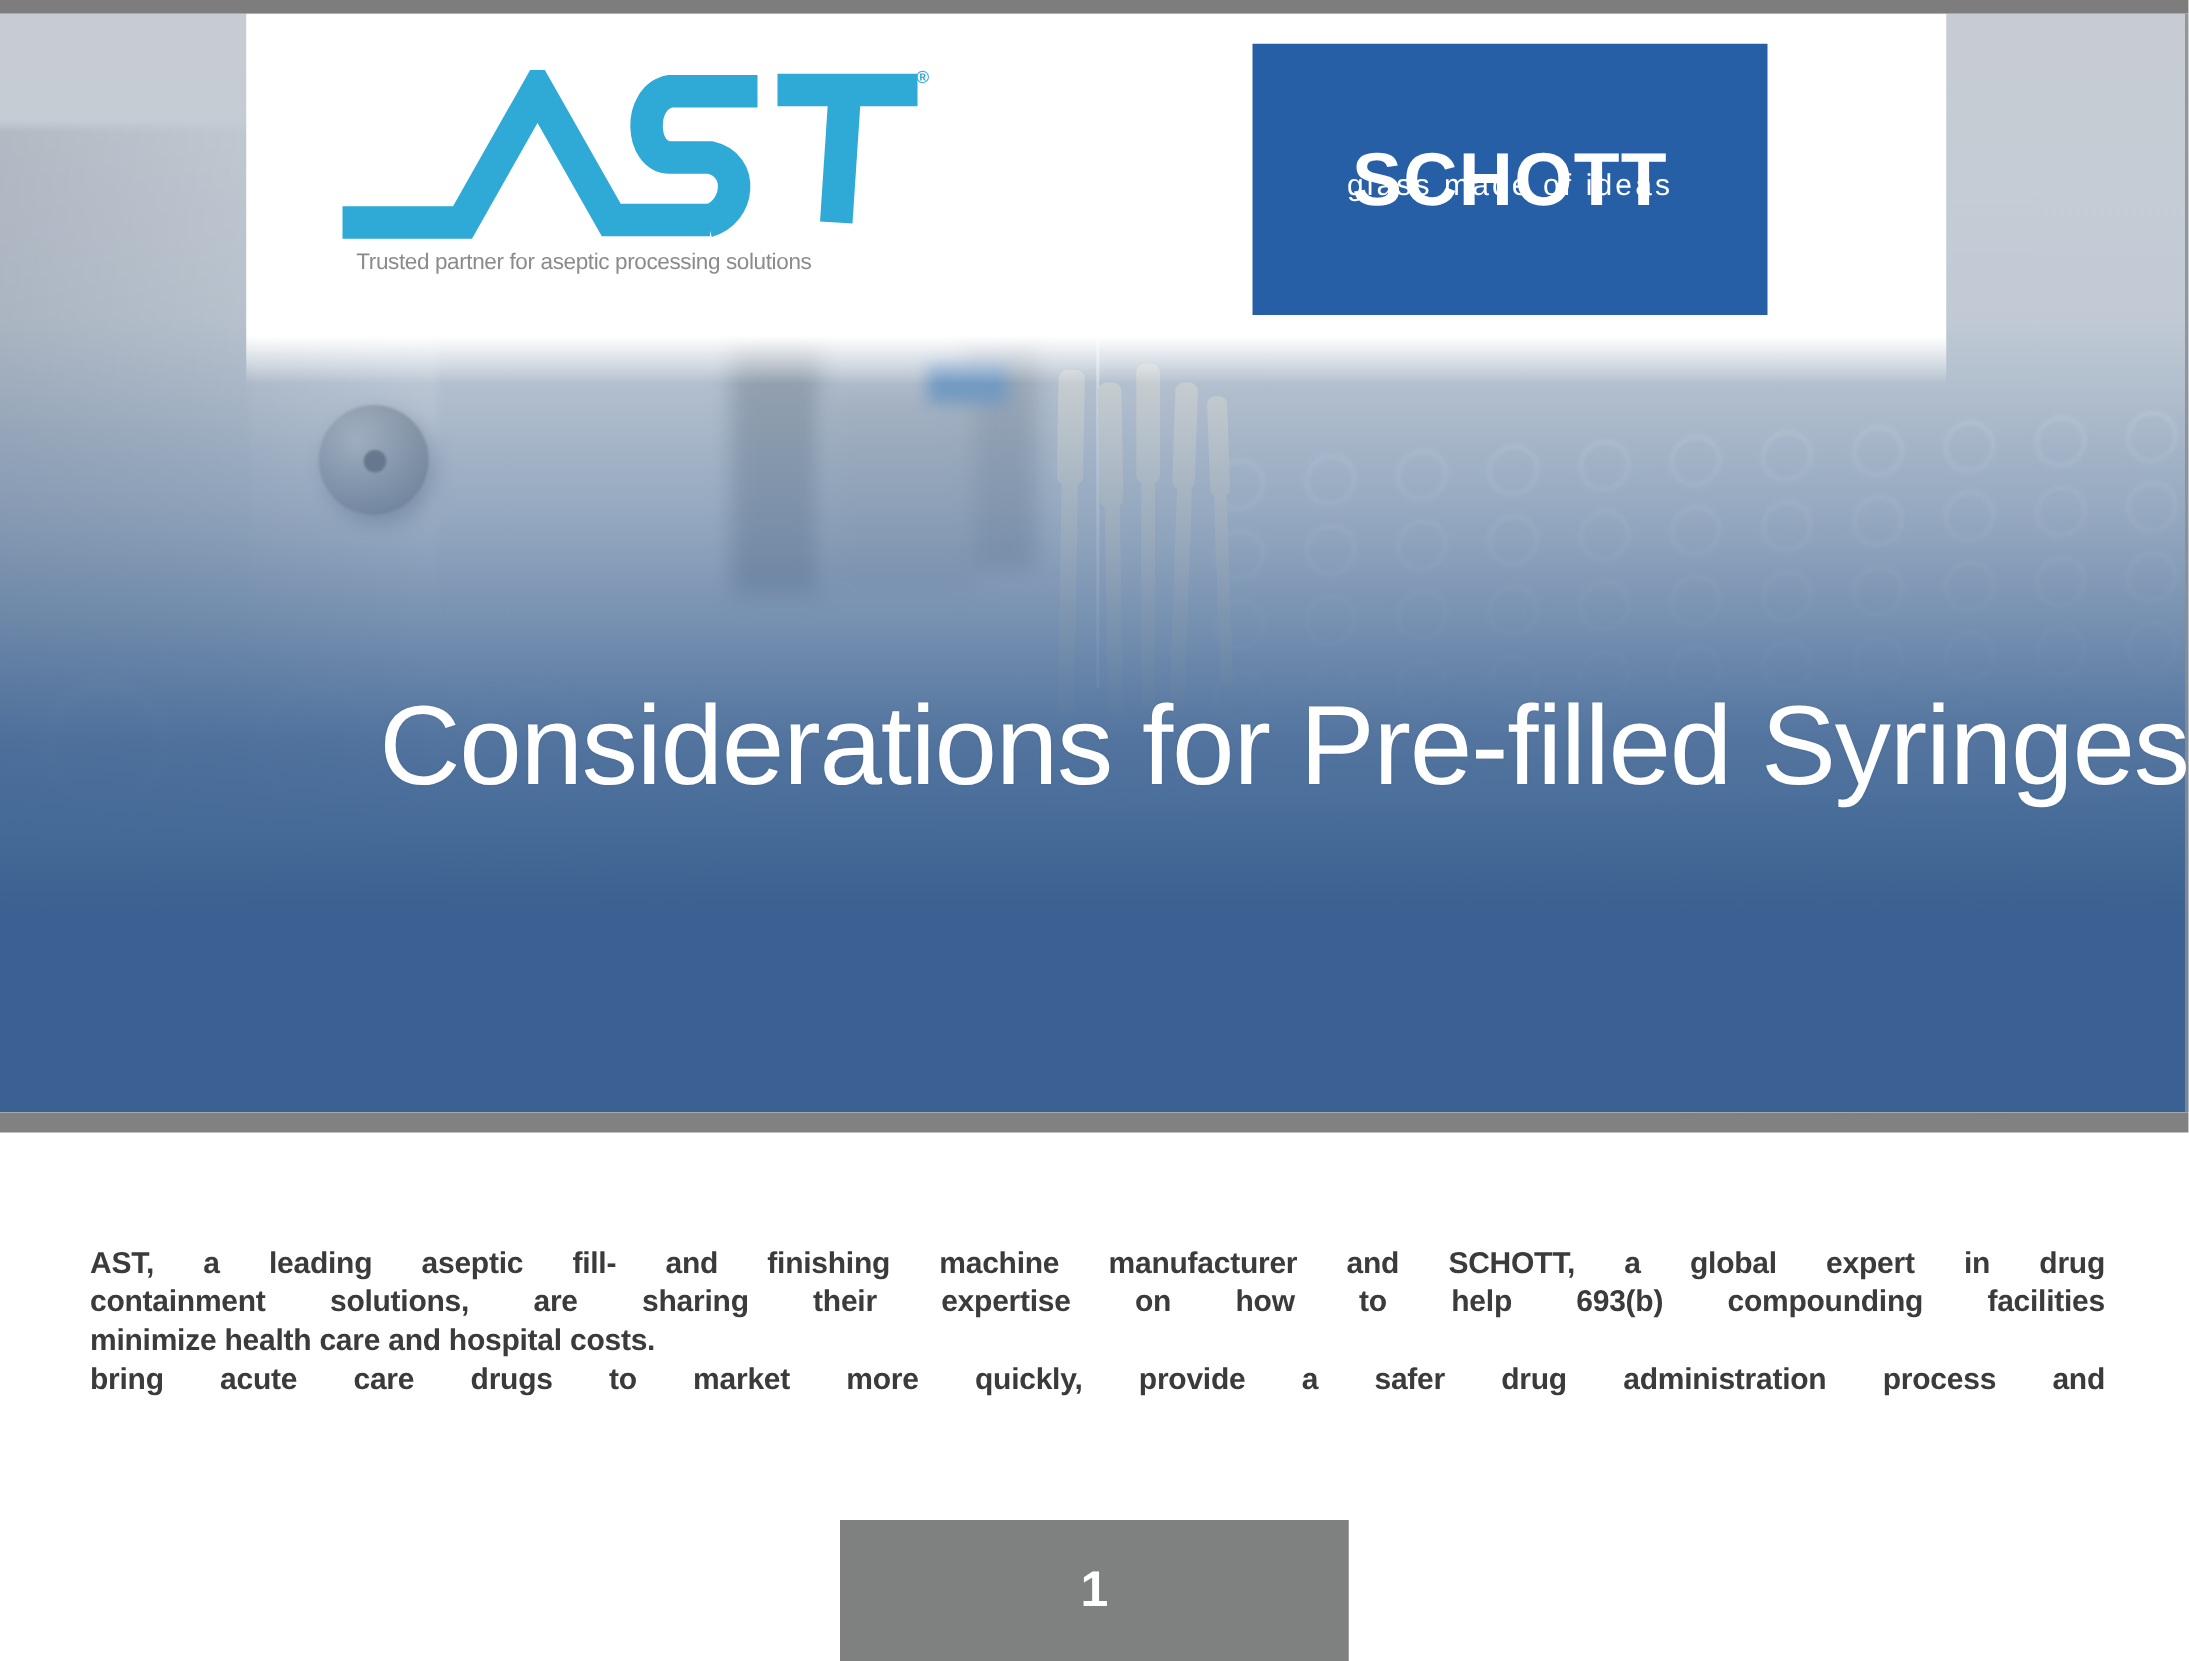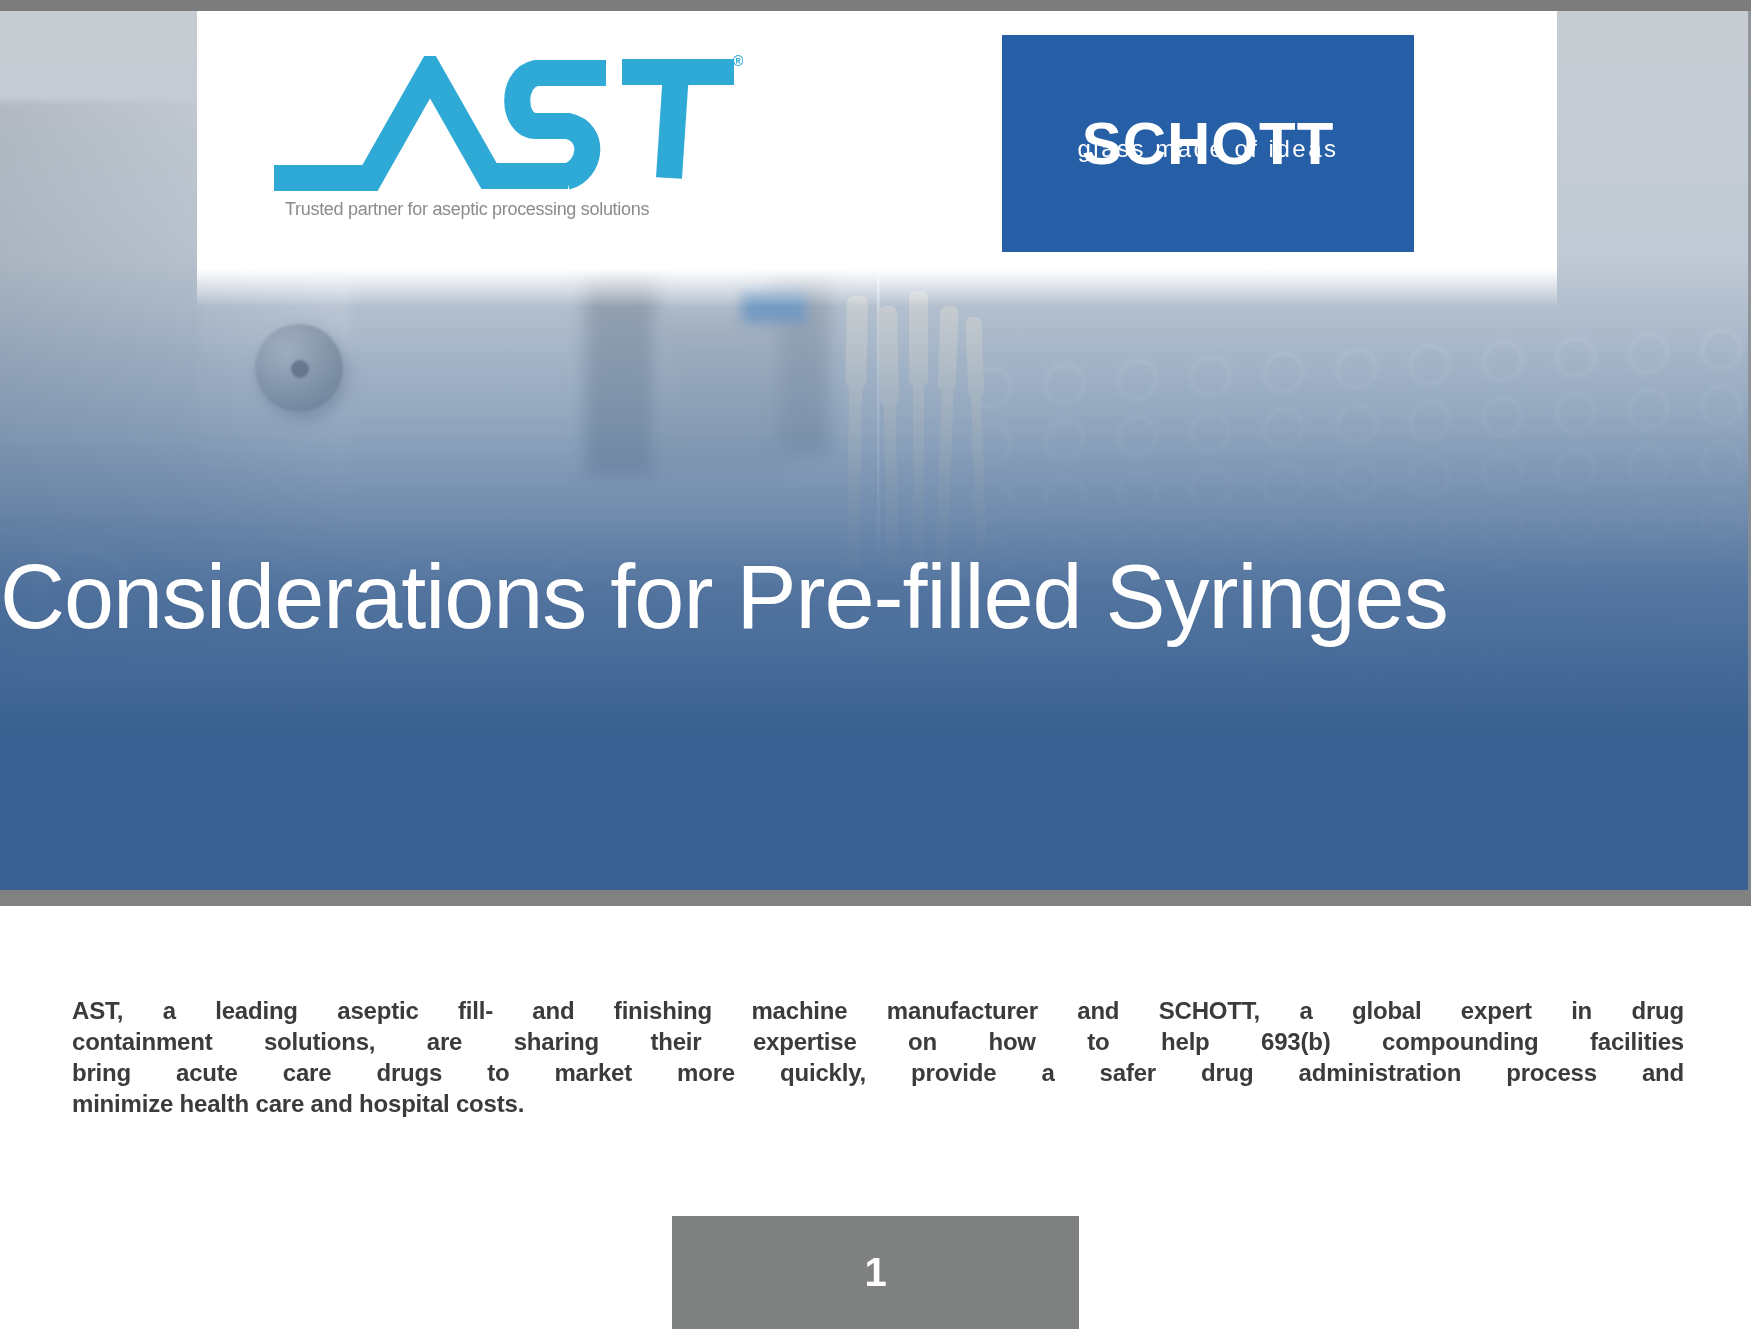--- a/index.html
+++ b/index.html
@@ -55,21 +55,21 @@
   .ast-tagline{position:absolute;left:88px;top:188px;width:520px;
     font-size:18px;color:#8b8b8b;letter-spacing:-0.3px;}
   .schott-box{position:absolute;left:805px;top:24px;width:412px;height:217px;background:#275fa6;
     display:flex;flex-direction:column;align-items:center;justify-content:center;}
   .schott-word{color:#ffffff;font-size:60px;font-weight:bold;letter-spacing:1px;line-height:1;}
   .schott-tagline{color:#ffffff;font-size:24px;letter-spacing:2.5px;margin-top:10px;}
   .sr-only{position:absolute;width:1px;height:1px;overflow:hidden;clip:rect(0 0 0 0);}
   
   .hero-title{
     position:absolute;left:0;top:549px;width:1751px;z-index:5;
-    text-align:left;color:#ffffff;font-size:90px;font-weight:300;
+    text-align:right;color:#ffffff;font-size:90px;font-weight:300;
     line-height:97px;letter-spacing:-1px;
     text-shadow:0 0 2px rgba(40,70,110,.15);
   }
   .hero-title .line{white-space:nowrap;}
   
   .divider{position:absolute;left:0;top:890px;width:1751px;height:16px;background:#818181;}
   
   .body-paragraph{
     position:absolute;left:72px;top:995px;width:1612px;
     font-weight:bold;font-size:24px;line-height:31px;color:#3b3b3b;letter-spacing:-0.2px;
@@ -155,21 +155,21 @@
 
   <div class="hero-title">
     <div class="line">Considerations for Pre-filled Syringes</div>
   </div>
 
   <div class="divider"></div>
 
   <div class="body-paragraph">
     <div class="p-line">AST, a leading aseptic fill- and finishing machine manufacturer and SCHOTT, a global expert in drug</div>
     <div class="p-line">containment solutions, are sharing their expertise on how to help 693(b) compounding facilities</div>
+    <div class="p-line last">minimize health care and hospital costs.</div>
     <div class="p-line">bring acute care drugs to market more quickly, provide a safer drug administration process and</div>
-    <div class="p-line last">minimize health care and hospital costs.</div>
   </div>
 
   <div class="page-num-box">
     <span class="page-num">1</span>
   </div>
 
 </div>
 
 </body></html>

